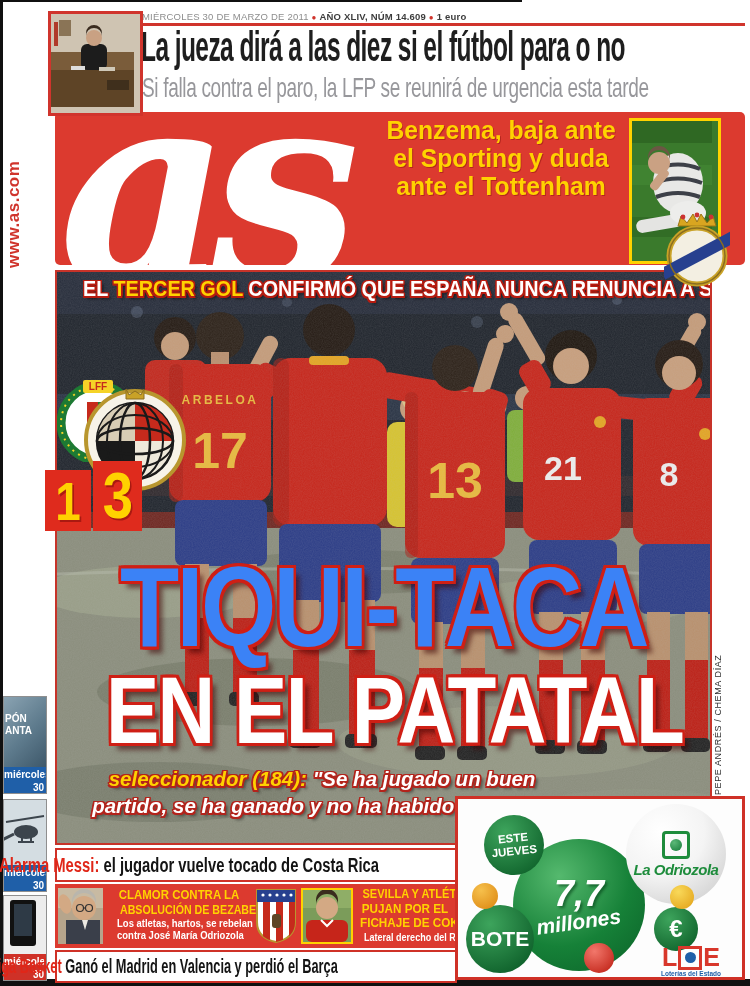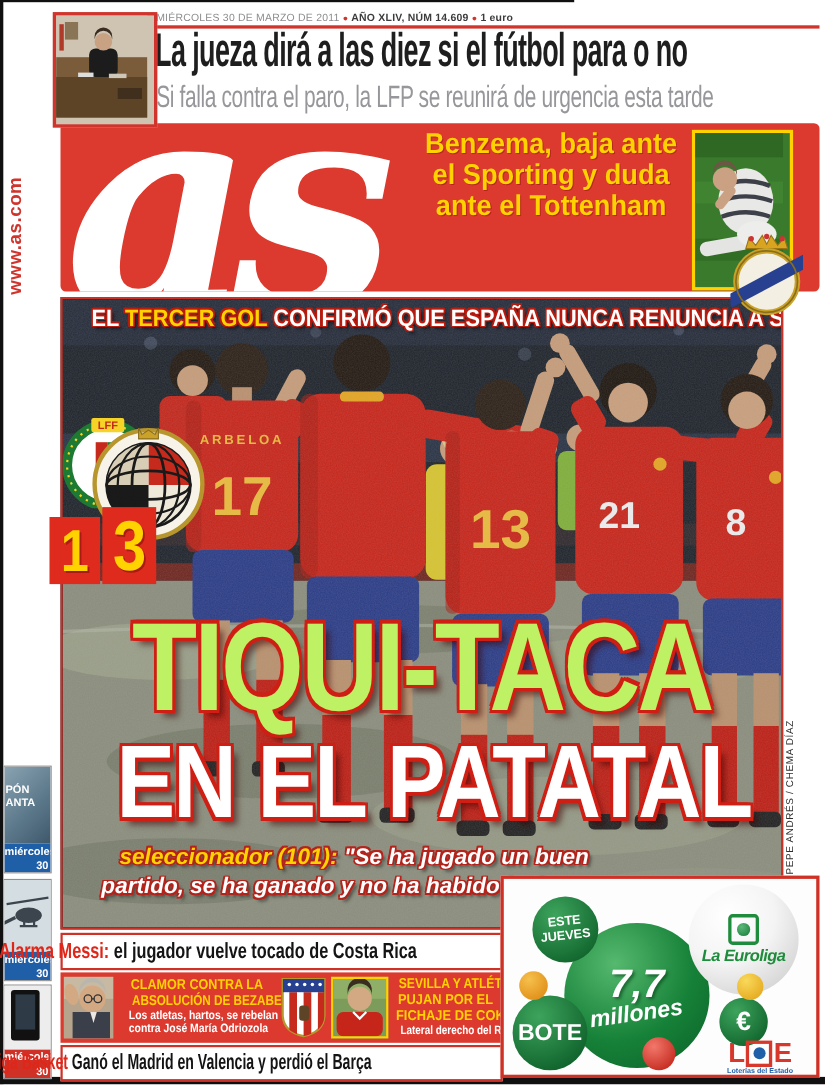--- a/index.html
+++ b/index.html
@@ -35,21 +35,21 @@
   
   .photo{left:55px;top:270px;width:657px;height:575px;border:2px solid #c73329;box-sizing:border-box;
          background:#1f242c;overflow:hidden;z-index:1;}
   .photo svg.scene{position:absolute;left:0;top:0;width:653px;height:571px;}
   .kicker{position:absolute;left:0;top:5px;width:100%;text-align:center;font-size:21.5px;font-weight:bold;z-index:3;
           text-shadow:1.5px 0 0 #b71c10,-1.5px 0 0 #b71c10,0 1.5px 0 #b71c10,0 -1.5px 0 #b71c10,
                       1.5px 1.5px 0 #b71c10,-1.5px -1.5px 0 #b71c10,1.5px -1.5px 0 #b71c10,-1.5px 1.5px 0 #b71c10,3px 3px 3px rgba(0,0,0,.55);}
   .k-w{color:#fff;} .k-y{color:#ffd200;}
   .big-outline{text-shadow:3px 0 0 #cf1f15,-3px 0 0 #cf1f15,0 3px 0 #cf1f15,0 -3px 0 #cf1f15,
                3px 3px 0 #cf1f15,-3px -3px 0 #cf1f15,3px -3px 0 #cf1f15,-3px 3px 0 #cf1f15,7px 7px 6px rgba(60,0,0,.55);}
-  .tiqui{position:absolute;left:0;top:278px;width:100%;font-size:114px;font-weight:bold;color:#bef264;
+  .tiqui{position:absolute;left:0;top:278px;width:100%;font-size:114px;font-weight:bold;color:#3b82f6;
          letter-spacing:-3px;line-height:1;z-index:3;}
   .patatal{position:absolute;left:0;top:392px;width:100%;font-size:94px;font-weight:bold;color:#fff;
            letter-spacing:-2px;line-height:1;z-index:3;}
   .quote{position:absolute;left:20px;top:494px;width:490px;text-align:center;font-size:20.5px;font-weight:bold;
          font-style:italic;line-height:1.3;z-index:3;
          text-shadow:1.5px 0 0 #b3241c,-1.5px 0 0 #b3241c,0 1.5px 0 #b3241c,0 -1.5px 0 #b3241c,
                      1.5px 1.5px 0 #b3241c,-1.5px -1.5px 0 #b3241c,1.5px -1.5px 0 #b3241c,-1.5px 1.5px 0 #b3241c,3px 3px 3px rgba(0,0,0,.5);}
   .q-y{color:#ffd200;} .q-w{color:#fff;}
   .quote div{white-space:nowrap;}
   
@@ -324,21 +324,21 @@
     </div>
 
     <div class="tiqui big-outline">
       <span class="condc" style="--sx:.85">TIQUI-TACA</span>
     </div>
     <div class="patatal big-outline">
       <span class="condc" style="--sx:.85">EN EL PATATAL</span>
     </div>
 
     <div class="quote">
-      <div><span class="q-y">seleccionador (101): </span><span class="q-w">"Se ha jugado un buen</span></div>
+      <div><span class="q-y">seleccionador (184): </span><span class="q-w">"Se ha jugado un buen</span></div>
       <div><span class="q-w">partido, se ha ganado y no ha habido lesiones"</span></div>
     </div>
   </div>
 
   <div class="abs lff-badge">
     <svg width="82" height="82" viewBox="0 0 82 82">
       <circle cx="41" cy="43" r="37" fill="#fff" stroke="#1d7a33" stroke-width="9"></circle>
       <circle cx="41" cy="43" r="37" fill="none" stroke="#f5d327" stroke-width="2" stroke-dasharray="2 5"></circle>
       <rect x="30" y="22" width="11" height="32" fill="#c62a1c"></rect>
       <rect x="41" y="22" width="11" height="32" fill="#1d7a33"></rect>
@@ -469,21 +469,21 @@
     <div class="ball ball-este">
       <span><span>ESTE</span><br><span>JUEVES</span></span>
     </div>
     <div class="ball ball-bote">
       <span>BOTE</span>
     </div>
     <div class="ball ball-primitiva">
       <span class="lp-logo">
           <i></i>
         </span>
-      <span class="lp-name">La Euroliga</span>
+      <span class="lp-name">La Odriozola</span>
     </div>
     <div class="ball ball-euro">
       <span>€</span>
     </div>
     <div class="ball ball-red"></div>
     <div class="ball ball-orange"></div>
     <div class="ball ball-yellow"></div>
     <div class="lae">
       <div class="lae-row">
         <span class="lae-ltr">L</span>

